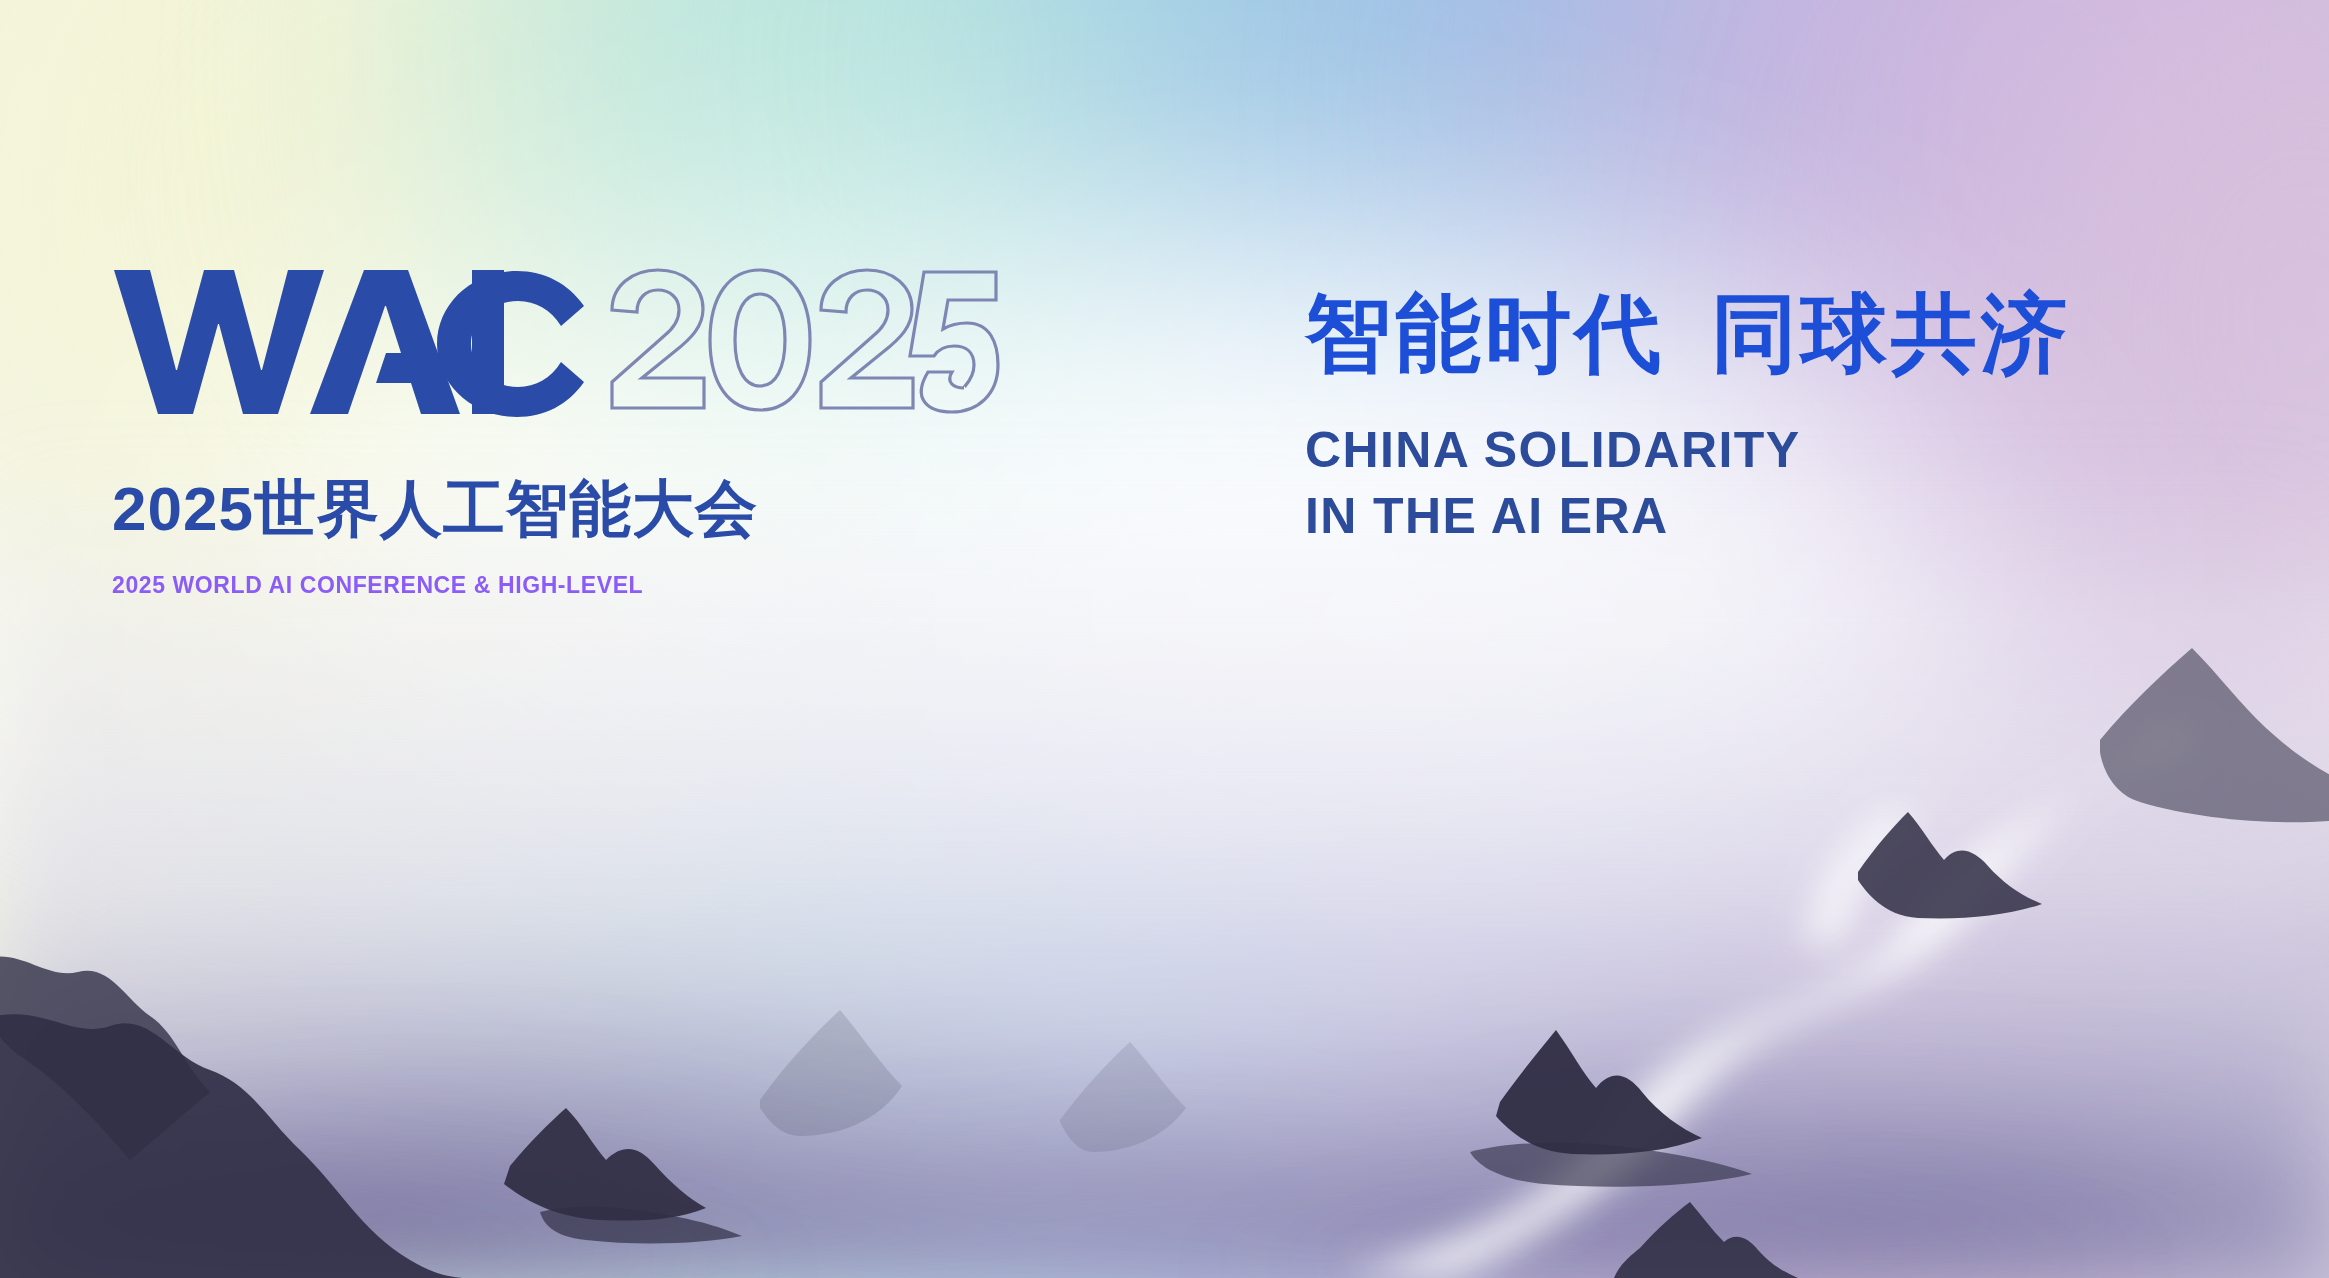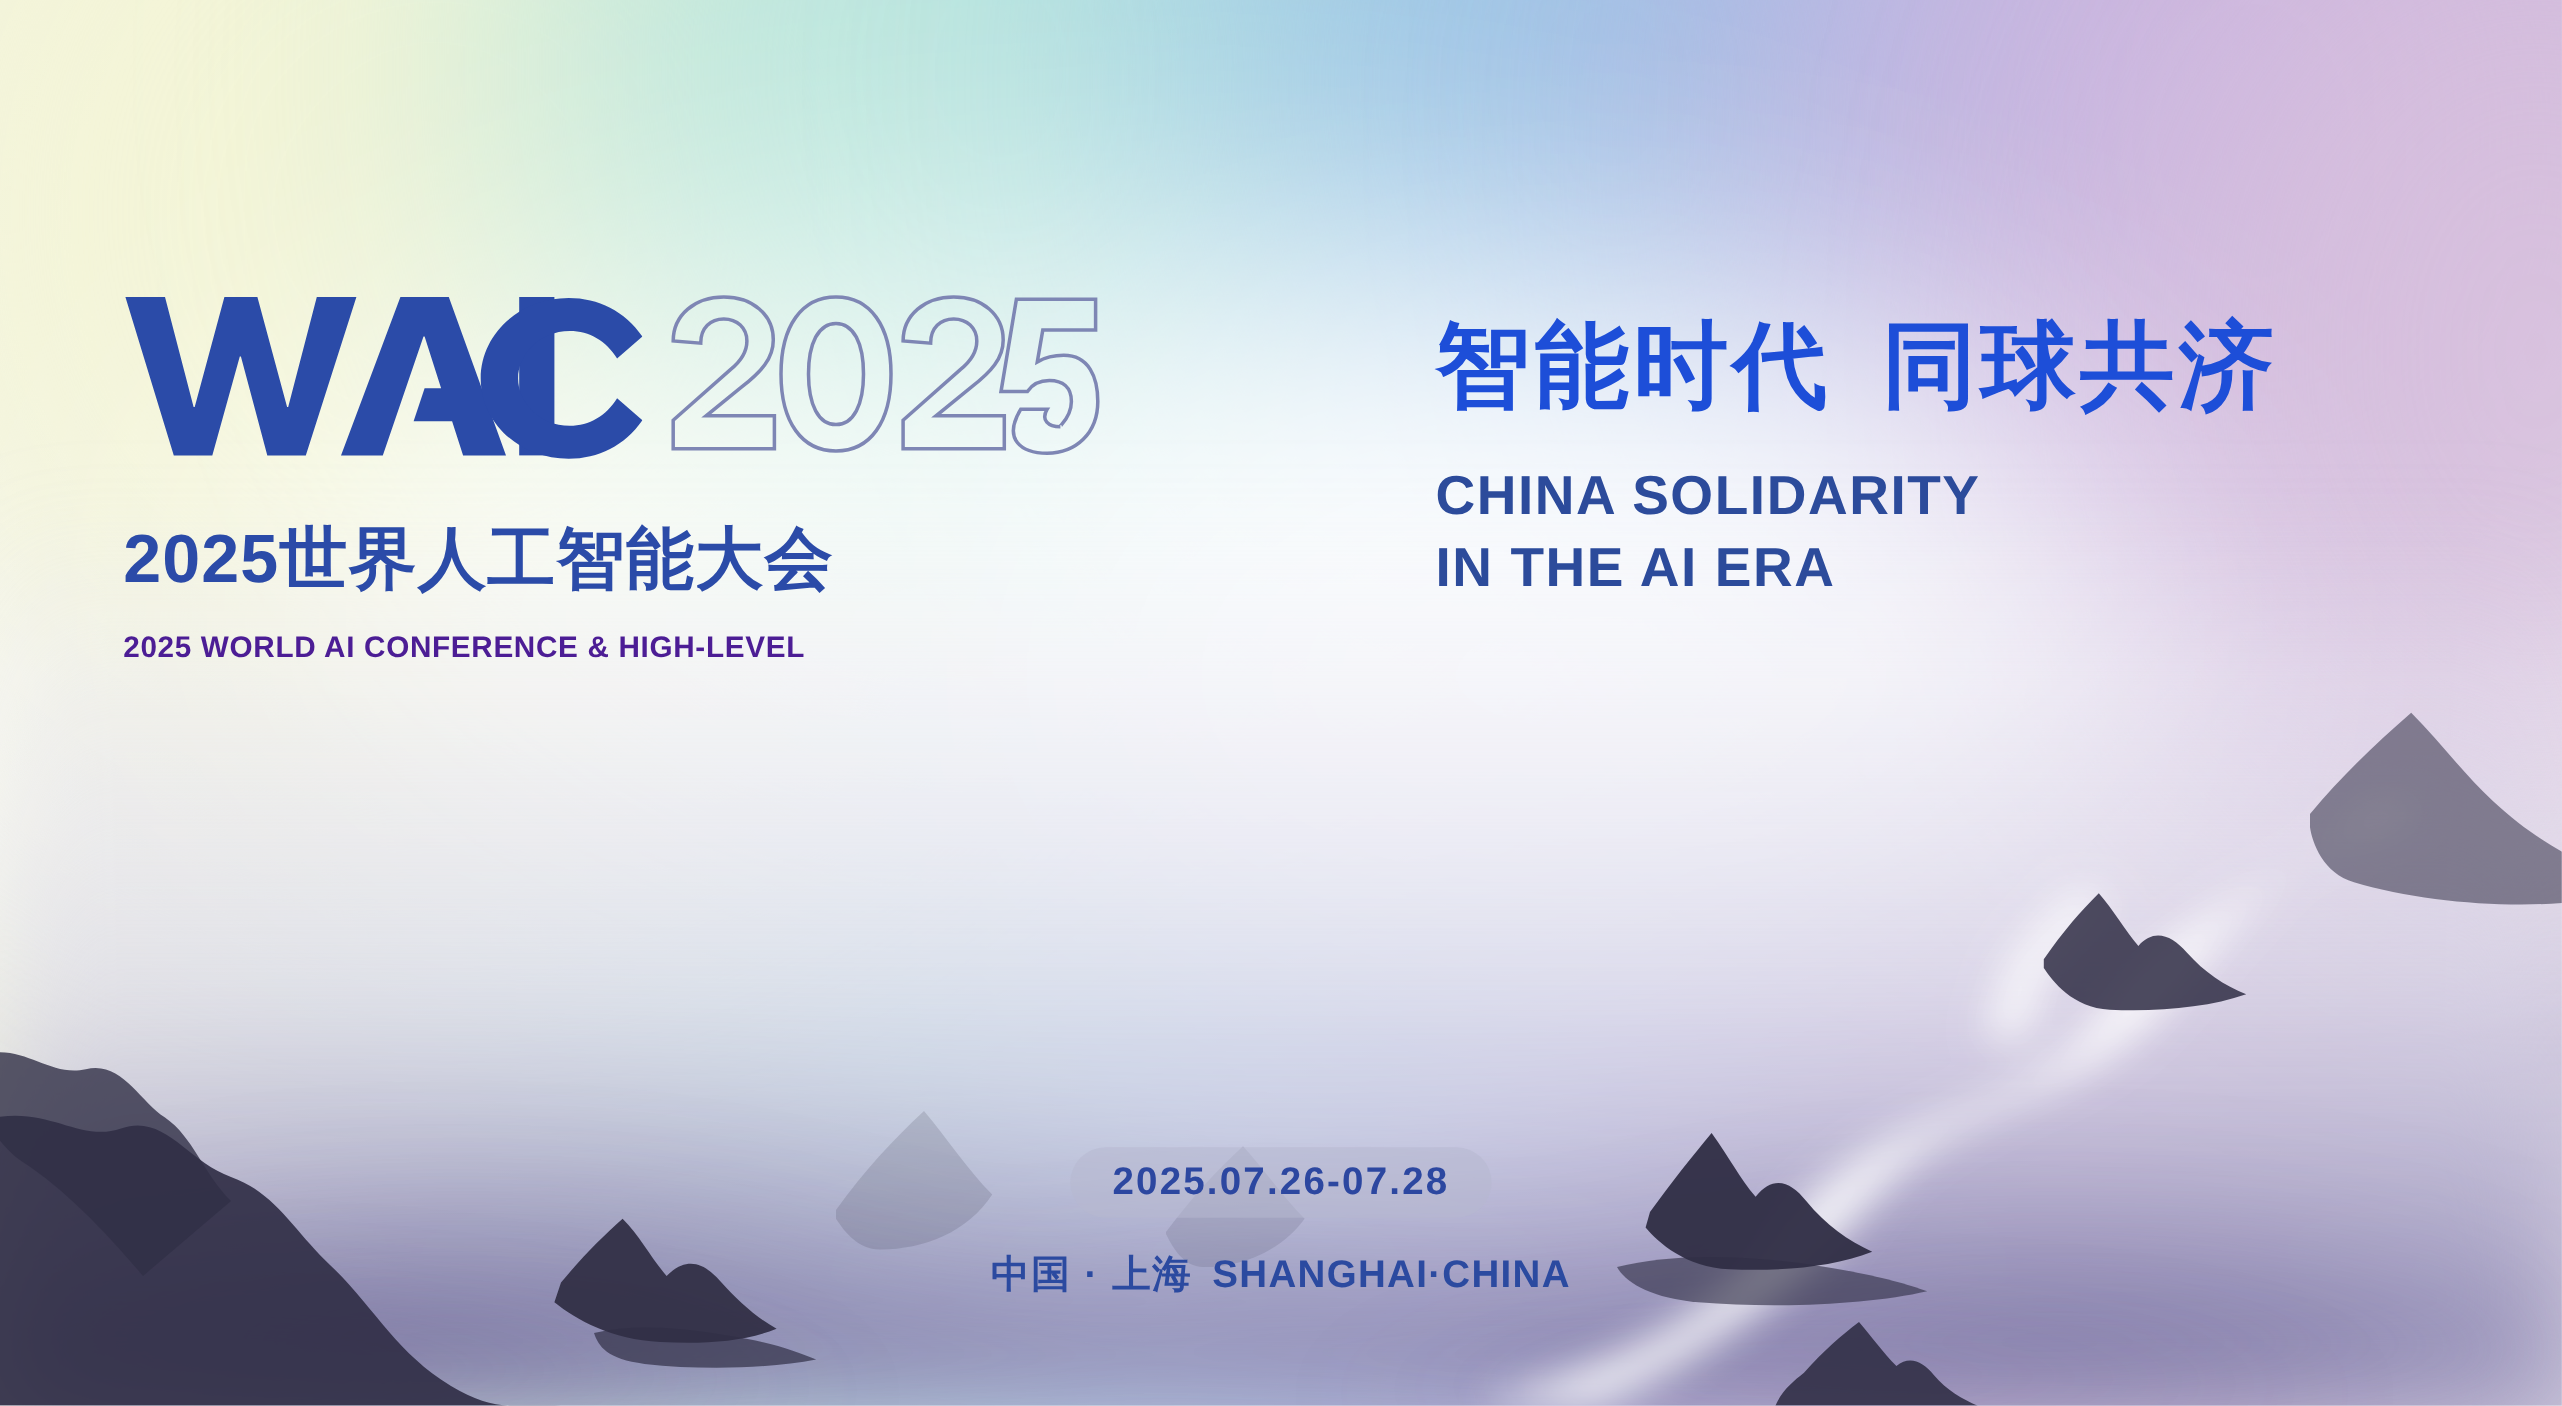--- a/index.html
+++ b/index.html
@@ -103,22 +103,22 @@
   .cn-title {
     margin-top:52px;
     font-size:62px; line-height:1.26;
     font-weight:700; color:#2b4ba8;
     letter-spacing:1px;
     white-space:pre-line;
   }
 
   .en-sub {
     margin-top:22px;
-    font-size:27px; line-height:1.38;
-    font-weight:700; color:#4c1d95;
+    font-size:23px; line-height:1.38;
+    font-weight:700; color:#8b5cf6;
     letter-spacing:.6px;
     white-space:pre-line;
   }
 
   
   .slogan-block { position:absolute; left:1305px; top:286px; }
   .slogan-cn {
     font-size:86px; line-height:1.1;
     font-weight:700; color:#1d4ed8;
     letter-spacing:4px;
@@ -278,18 +278,14 @@
 
     <div class="en-sub"><span>2025 WORLD AI CONFERENCE &amp; HIGH-LEVEL</span><br></div>
   </div>
 
   <div class="slogan-block">
     <div class="slogan-cn"><span>智能时代</span><span class="gap"></span><span>同球共济</span></div>
 
     <div class="slogan-en"><span>CHINA SOLIDARITY</span><br><span>IN THE AI ERA</span></div>
   </div>
 
-  <div class="footer">
-    <div class="date-pill">2025.07.26-07.28</div>
-    <div class="place"><span>中国</span><span class="dot">·</span><span>上海</span><span class="en">SHANGHAI·CHINA</span></div>
-  </div>
 
 </div>
 
 </body></html>

